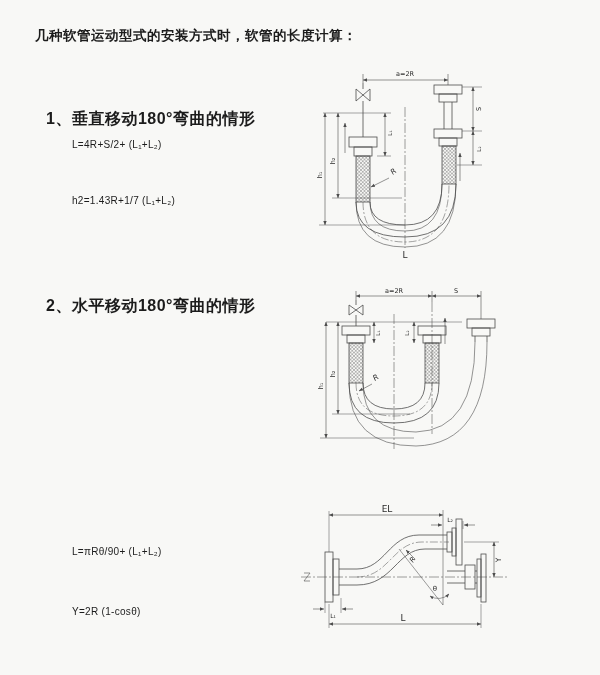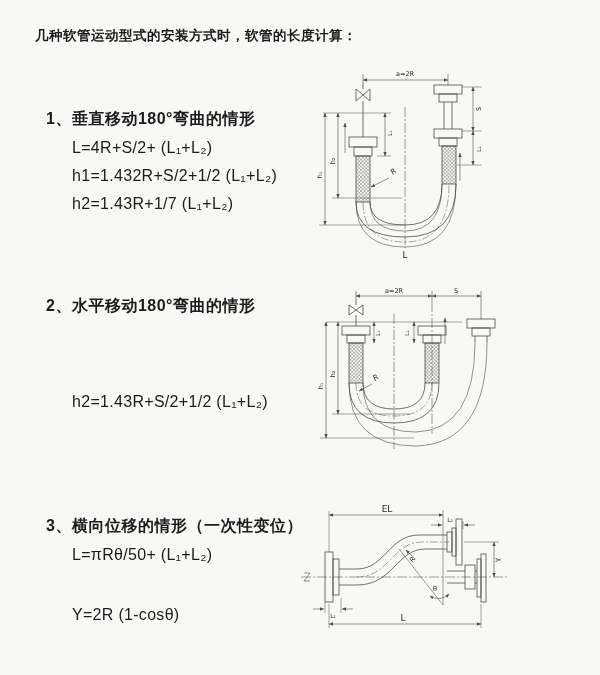--- a/index.html
+++ b/index.html
@@ -1,40 +1,37 @@
 <!DOCTYPE html>
 <html><head>
 <meta charset="utf-8">
 <style>
   html,body{margin:0;padding:0;background:#e9e9e7;}
   .page{position:relative;width:600px;height:675px;background:#f8f8f6;overflow:hidden;
         font-family:"Liberation Sans","DejaVu Sans",sans-serif;color:#1c1c1c;}
   .title{position:absolute;font-size:13.5px;font-weight:bold;letter-spacing:.5px;}
   .heading{position:absolute;font-size:16px;font-weight:bold;letter-spacing:.5px;}
-  .formula{position:absolute;font-size:16px;letter-spacing:.3px;}
+  .formula{position:absolute;font-size:10px;letter-spacing:.3px;}
   svg.diag{position:absolute;}
   svg text{font-family:"DejaVu Sans","Liberation Sans",sans-serif;fill:#2a2a2a;}
 </style>
 </head>
 <body>
 
 <div class="page">
 
   <div class="title" style="left:35px;top:27px">几种软管运动型式的安装方式时，软管的长度计算：</div>
 
   <div class="heading" style="left:46px;top:109px">1、垂直移动180°弯曲的情形</div>
   <div class="formula" style="left:72px;top:139px">L=4R+S/2+ (L₁+L₂)</div>
-  <div class="formula" style="left:72px;top:167px">h1=1.432R+S/2+1/2 (L₁+L₂)</div>
   <div class="formula" style="left:72px;top:195px">h2=1.43R+1/7 (L₁+L₂)</div>
 
   <div class="heading" style="left:46px;top:296px">2、水平移动180°弯曲的情形</div>
-  <div class="formula" style="left:72px;top:393px">h2=1.43R+S/2+1/2 (L₁+L₂)</div>
-
-  <div class="heading" style="left:46px;top:516px">3、横向位移的情形（一次性变位）</div>
-  <div class="formula" style="left:72px;top:546px">L=πRθ/50+ (L₁+L₂)</div>
+
+  <div class="formula" style="left:72px;top:546px">L=πRθ/90+ (L₁+L₂)</div>
   <div class="formula" style="left:72px;top:606px">Y=2R (1-cosθ)</div>
 
   <svg class="diag" style="left:305px;top:65px" width="290" height="195" viewBox="0 0 290 195">
     <defs>
       <pattern id="hatch1" width="3.5" height="3.5" patternUnits="userSpaceOnUse">
         <path d="M0,3.5 L3.5,0 M0,0 L3.5,3.5" stroke="#6a6a6a" stroke-width="0.45"></path>
       </pattern>
       <marker id="ar1" viewBox="0 0 10 10" refX="9.5" refY="5" markerWidth="7" markerHeight="7" orient="auto-start-reverse">
         <path d="M0,1 L10,5 L0,9 z" fill="#4d4d4d"></path>
       </marker>

